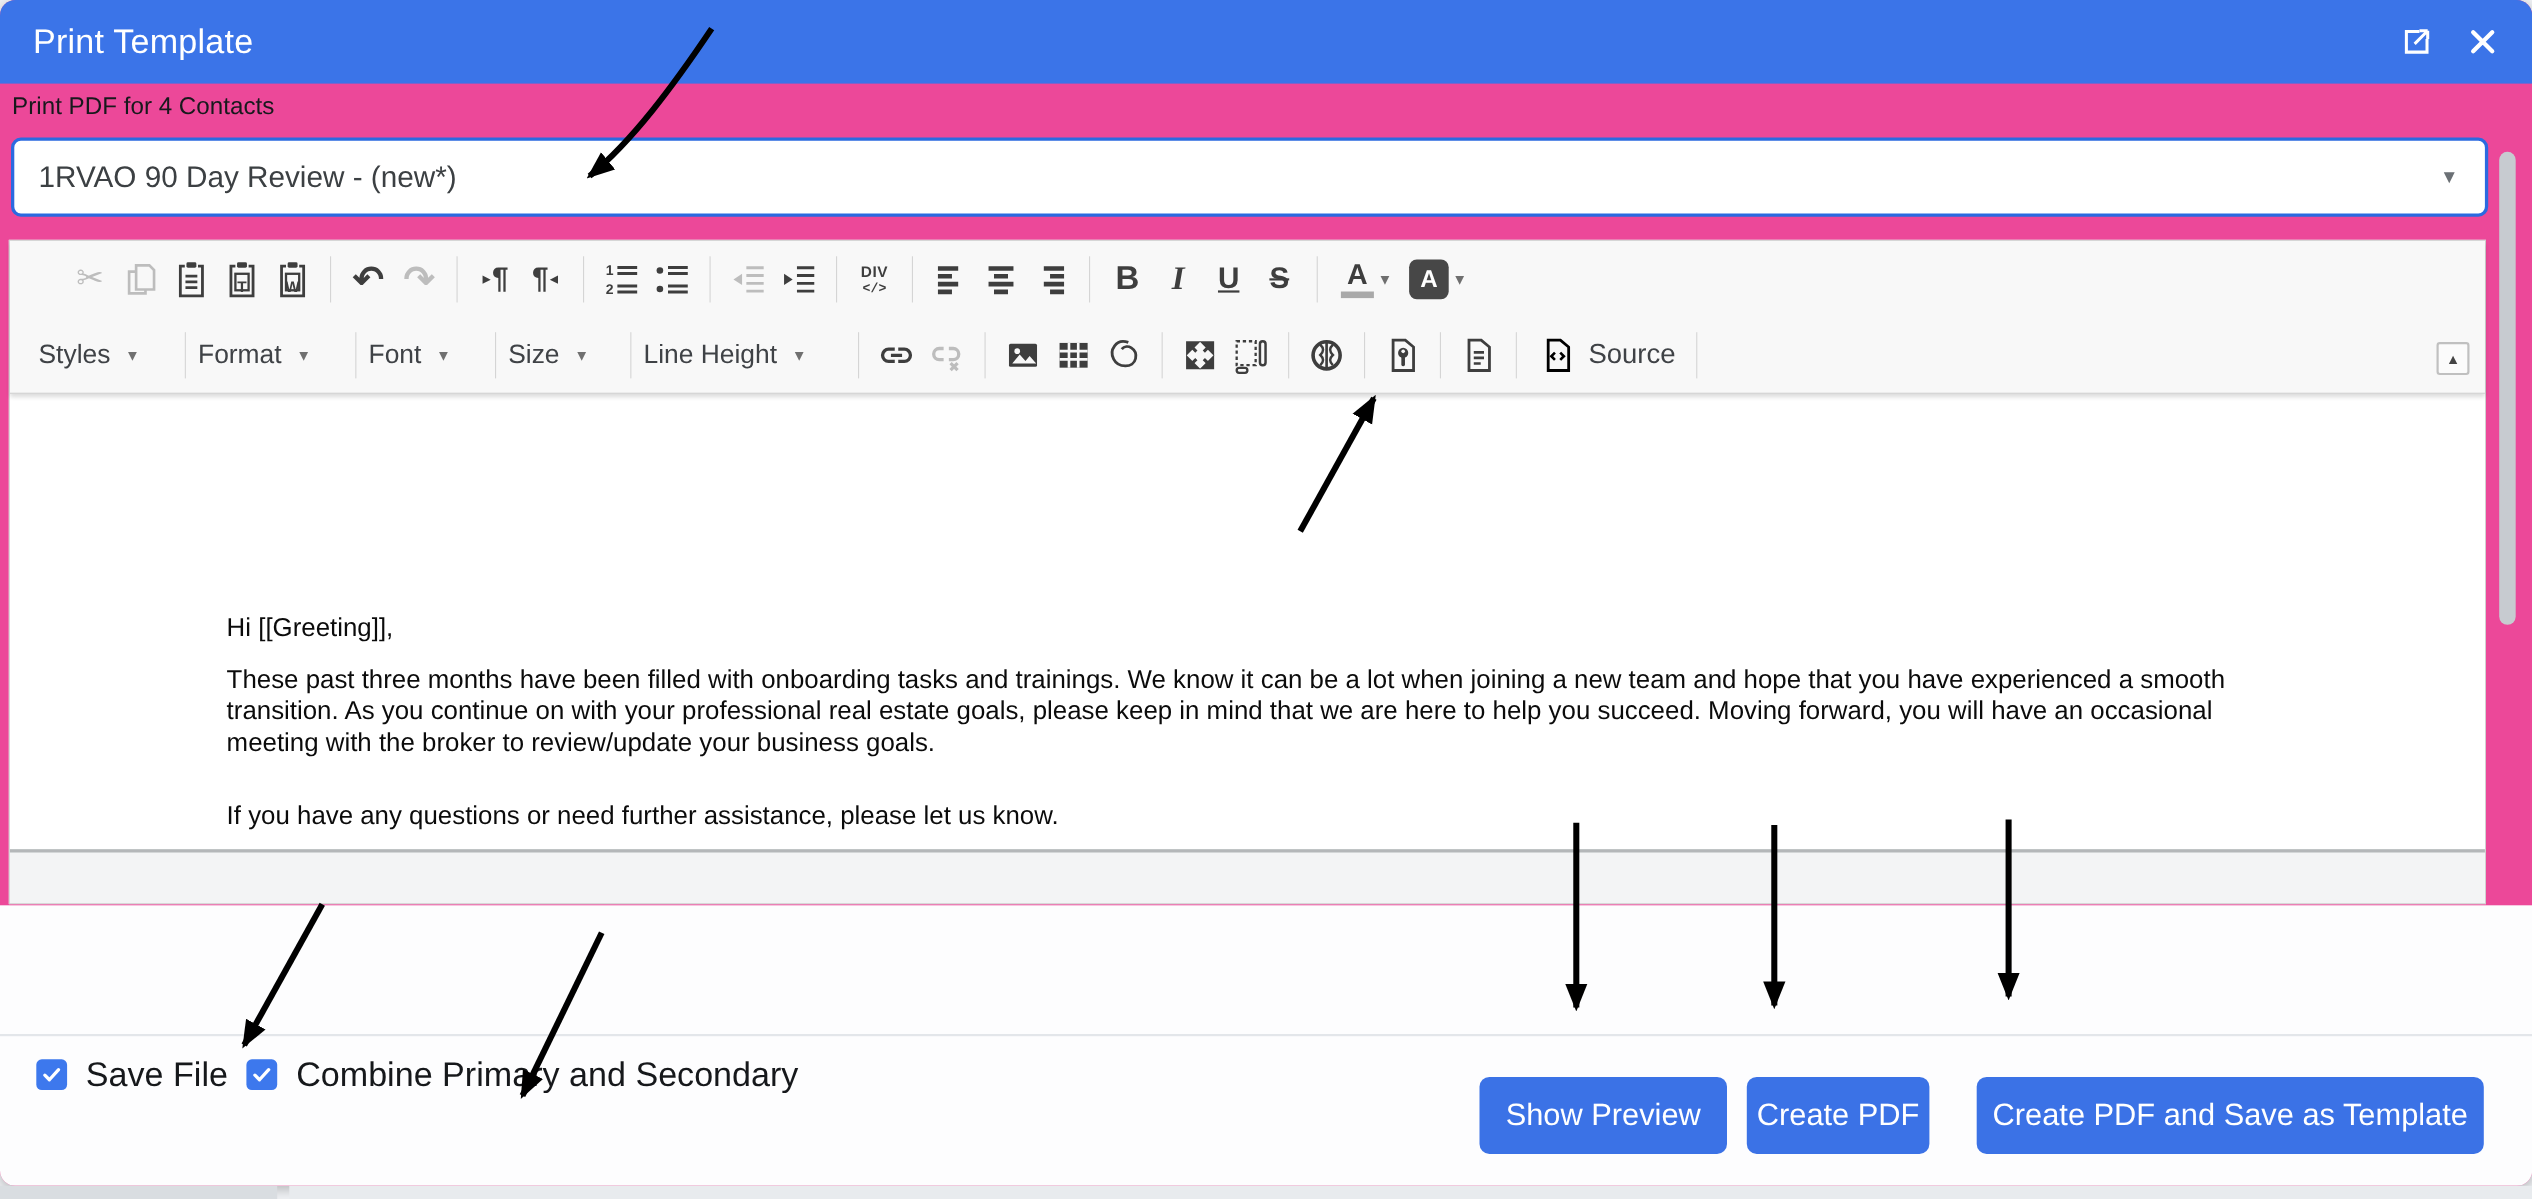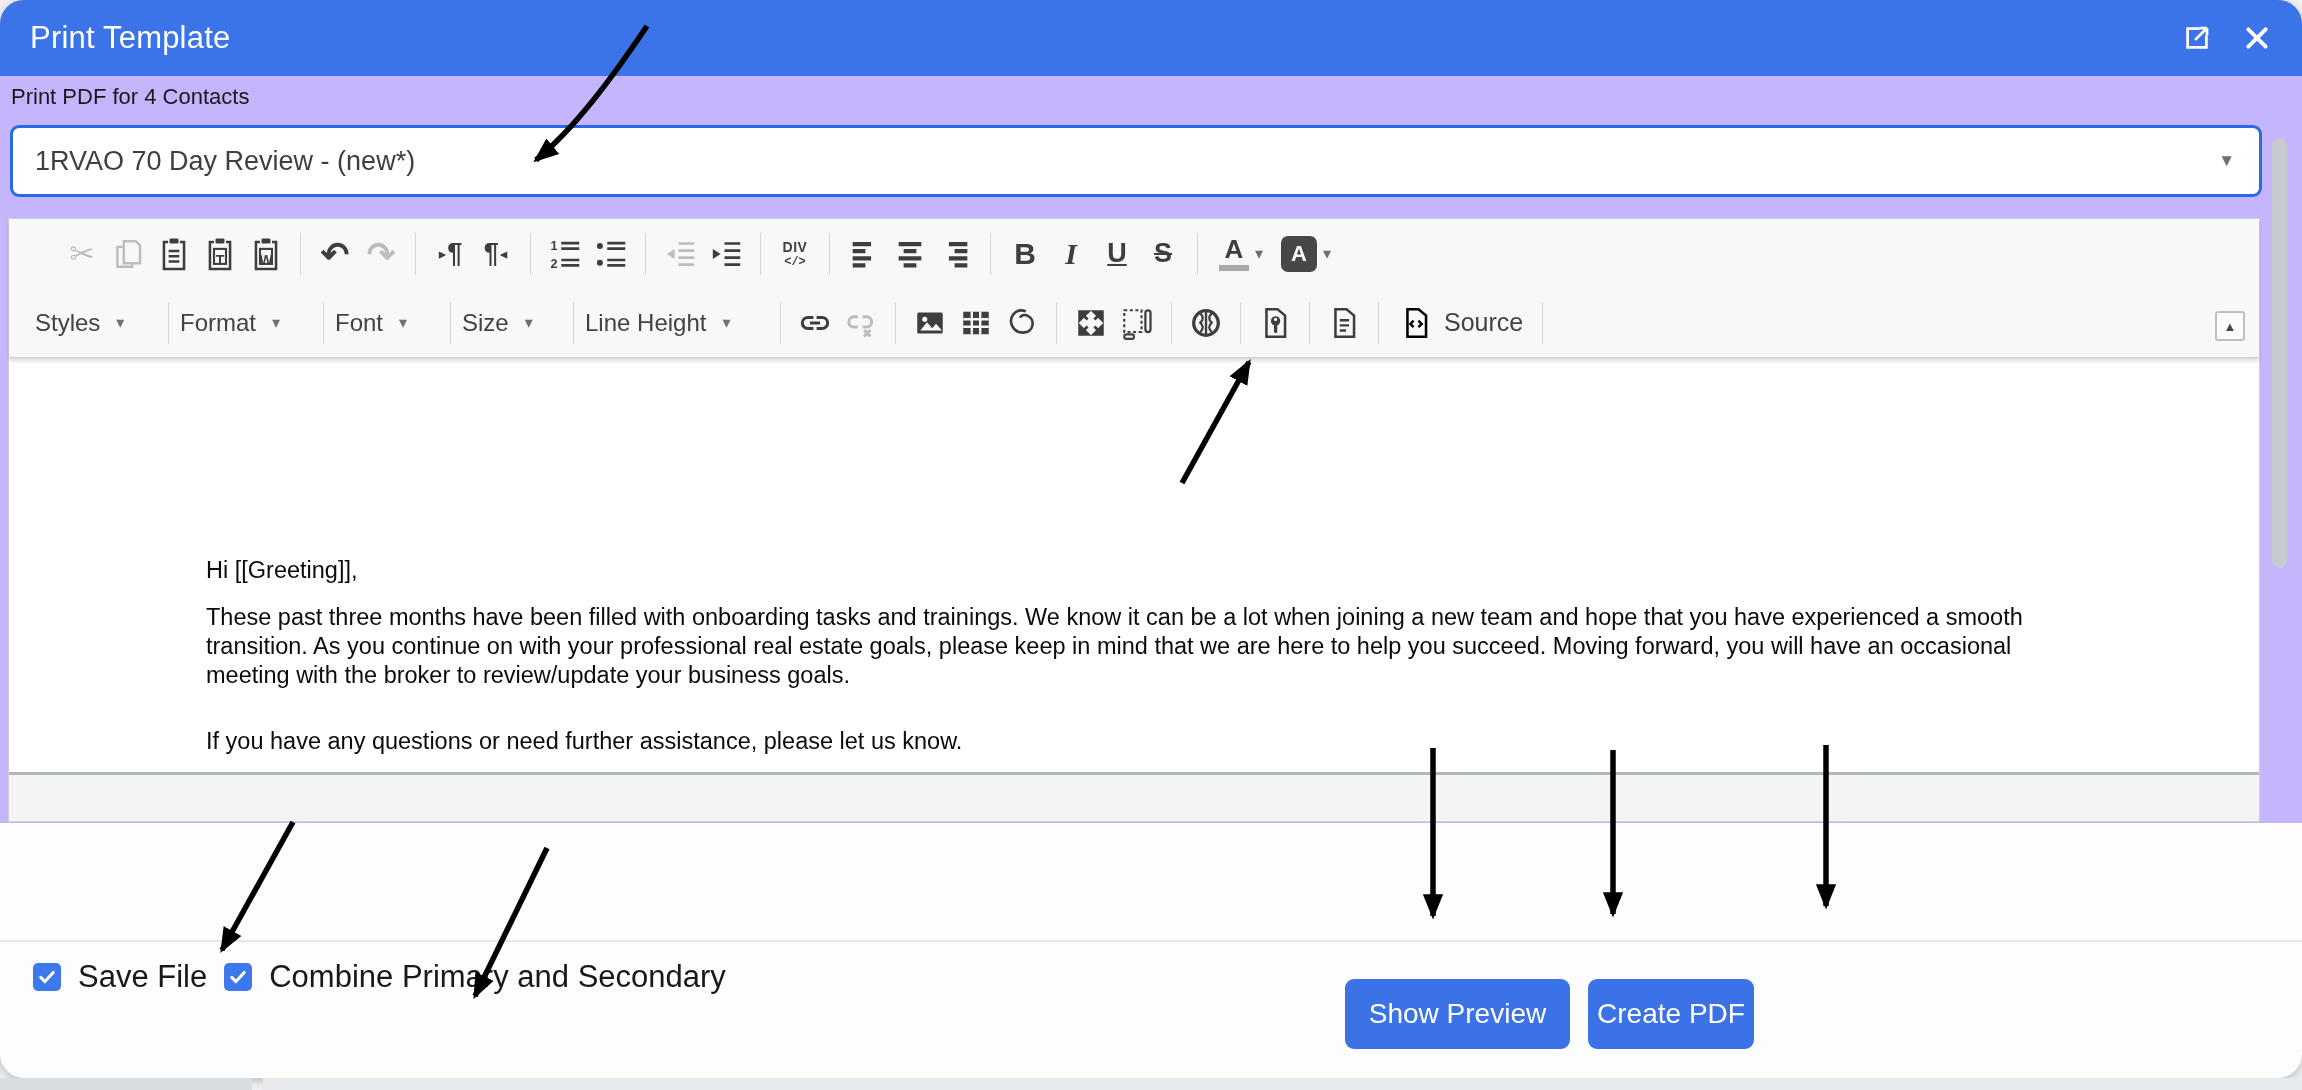--- a/index.html
+++ b/index.html
@@ -13,21 +13,21 @@
   *{box-sizing:border-box;}
   html,body{margin:0;padding:0;}
   body{
     width:2302px;height:1090px;position:relative;overflow:hidden;
     background:#eef0f3;
     font-family:"Liberation Sans", sans-serif;
   }
   
   #modal{
     position:absolute;left:0;top:0;width:2302px;height:1078px;
-    background:#c4b5fd;border-radius:24px;overflow:hidden;
+    background:#ec4899;border-radius:14px;overflow:hidden;
     box-shadow:0 3px 10px rgba(0,0,0,.22);
   }
   .m-header{
     position:absolute;left:0;top:0;right:0;height:76px;
     background:var(--header-blue);display:flex;align-items:center;
   }
   .m-title{color:#fff;font-size:31px;font-weight:500;margin-left:30px;letter-spacing:.2px;}
   .h-icons{position:absolute;right:28px;top:0;height:76px;display:flex;align-items:center;gap:26px;}
   .h-iconbtn{width:34px;height:34px;display:flex;align-items:center;justify-content:center;cursor:pointer;}
   
@@ -135,21 +135,21 @@
       <div class="h-iconbtn">
         <svg class="icon" width="26" height="26" viewBox="0 0 24 24" stroke="#fff" stroke-width="3.6" stroke-linecap="round">
           <path d="M4 4 20 20M20 4 4 20"></path>
         </svg>
       </div>
     </div>
   </div>
 
   <div class="subtitle">Print PDF for 4 Contacts</div>
   <div class="tpl-select">
-    <span class="sel-text">1RVAO 70 Day Review - (new*)</span>
+    <span class="sel-text">1RVAO 90 Day Review - (new*)</span>
     <span class="sel-caret">▼</span>
   </div>
 
   <div class="lower-white"></div>
 
   <div class="editor">
     <div class="toolbar">
 
       <div class="tb-row row1">
         <div class="tb-btn disabled">
@@ -423,20 +423,21 @@
         <svg width="20" height="20" viewBox="0 0 24 24" fill="none" stroke="#fff" stroke-width="3.6" stroke-linecap="round" stroke-linejoin="round">
             <path d="M4.5 12.5l5 5 10-11"></path>
           </svg>
       </span>
       <span class="cb-label">Combine Primary and Secondary</span>
     </label>
   </div>
 
   <button class="btn btn-preview">Show Preview</button>
   <button class="btn btn-create">Create PDF</button>
+  <button class="btn btn-create-save">Create PDF and Save as Template</button>
 </div>
 
 <div class="page-strip strip-a"></div>
 <div class="page-strip strip-b"></div>
 
 <svg class="arrows" viewBox="0 0 2302 1090">
   <defs>
     <marker id="ah" markerWidth="4.6" markerHeight="4" viewBox="0 0 10 8" refX="8.6" refY="4" orient="auto" markerUnits="strokeWidth">
       <path d="M0 0 L10 4 L0 8 z" fill="#000"></path>
     </marker>

